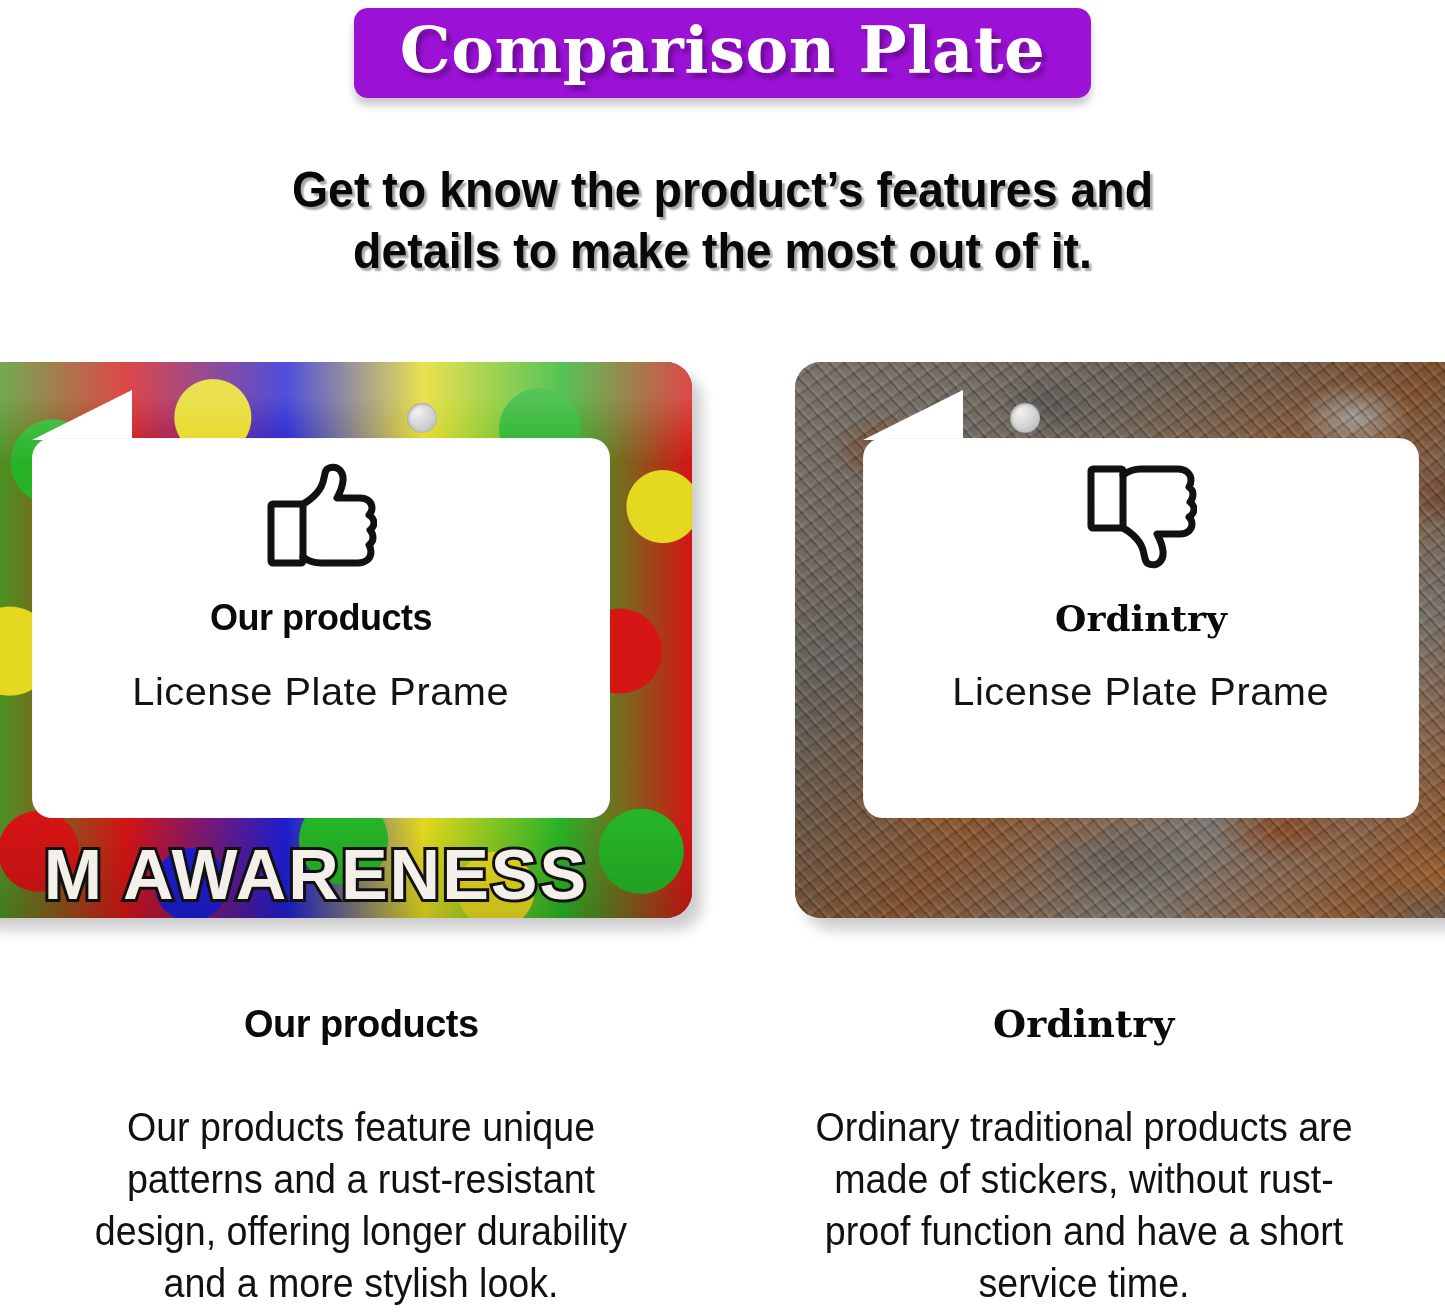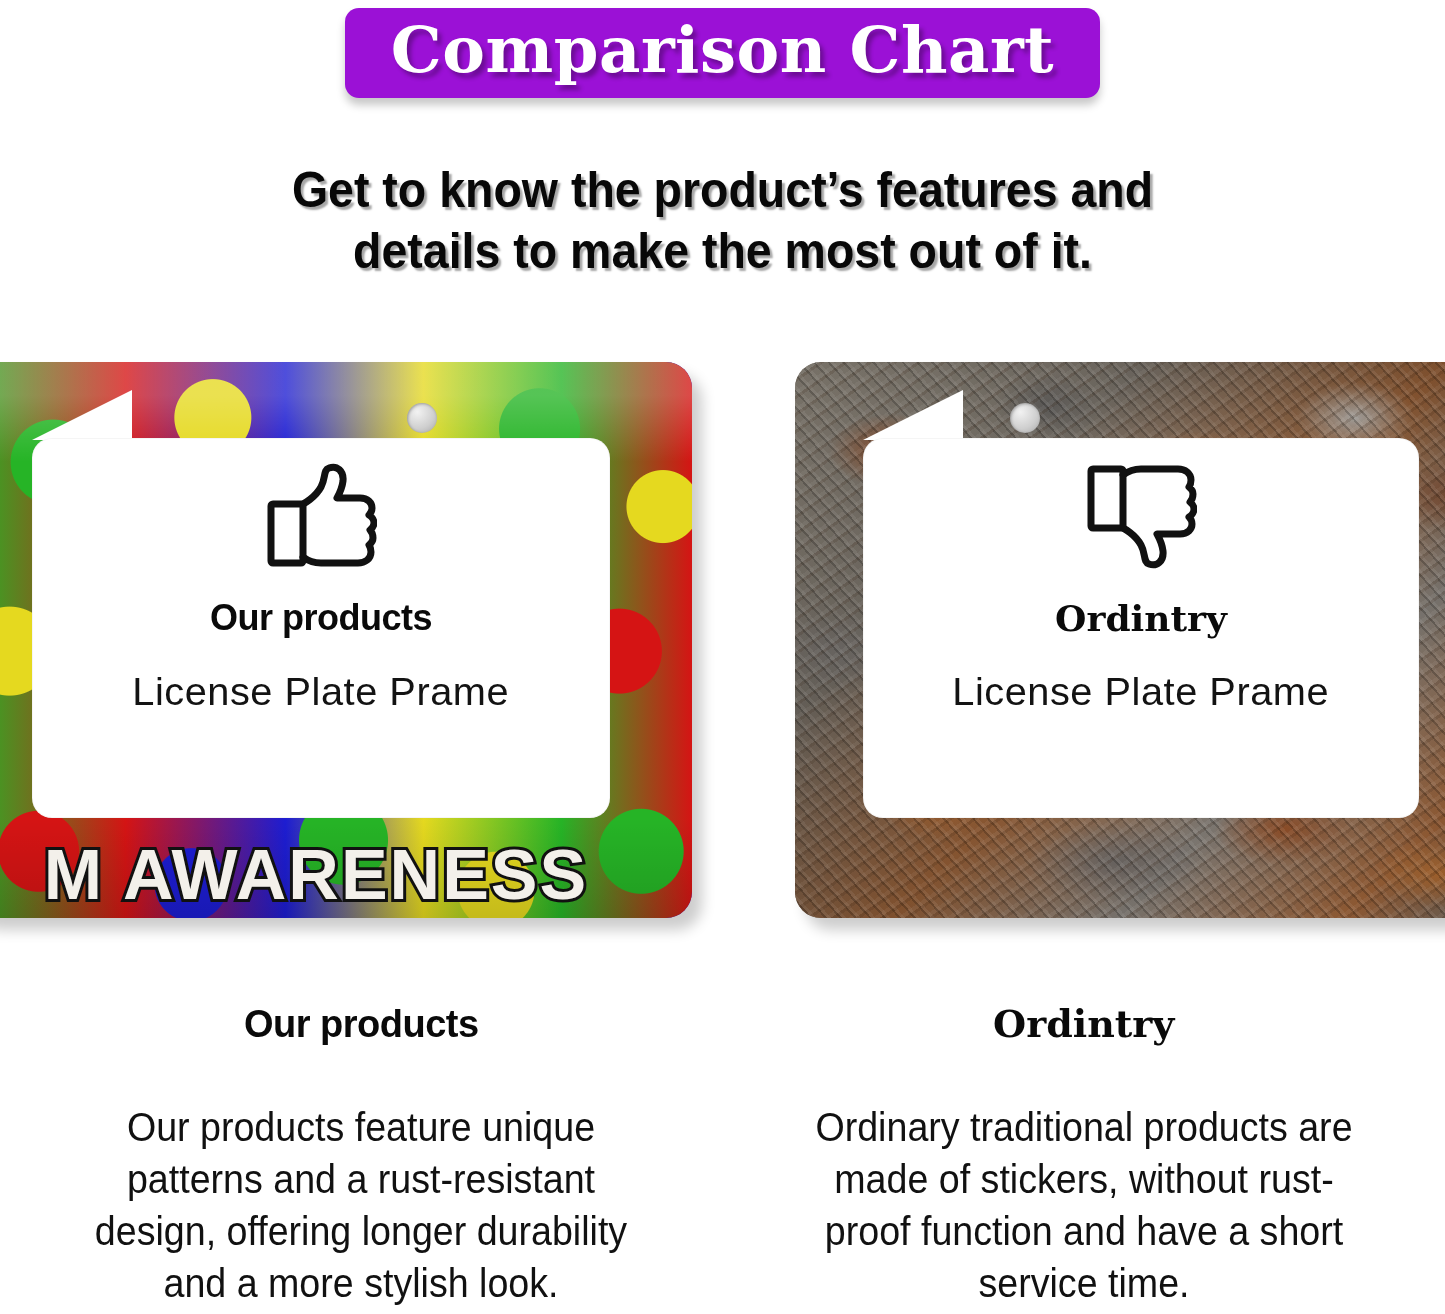--- a/index.html
+++ b/index.html
@@ -201,21 +201,21 @@
     line-height:1.30;
     color:#111111;
     transform:scaleX(.94);
   }
 </style>
 </head>
 <body>
 
 <div class="banner-wrap">
   <div class="banner">
-    <div class="banner-title">Comparison Chart</div>
+    <div class="banner-title">Comparison Plate</div>
   </div>
 </div>
 
 <div class="subtitle">
   <span>Get to know the product’s features and</span>
   <span>details to make the most out of it.</span>
 </div>
 
 <div class="stage">
 

